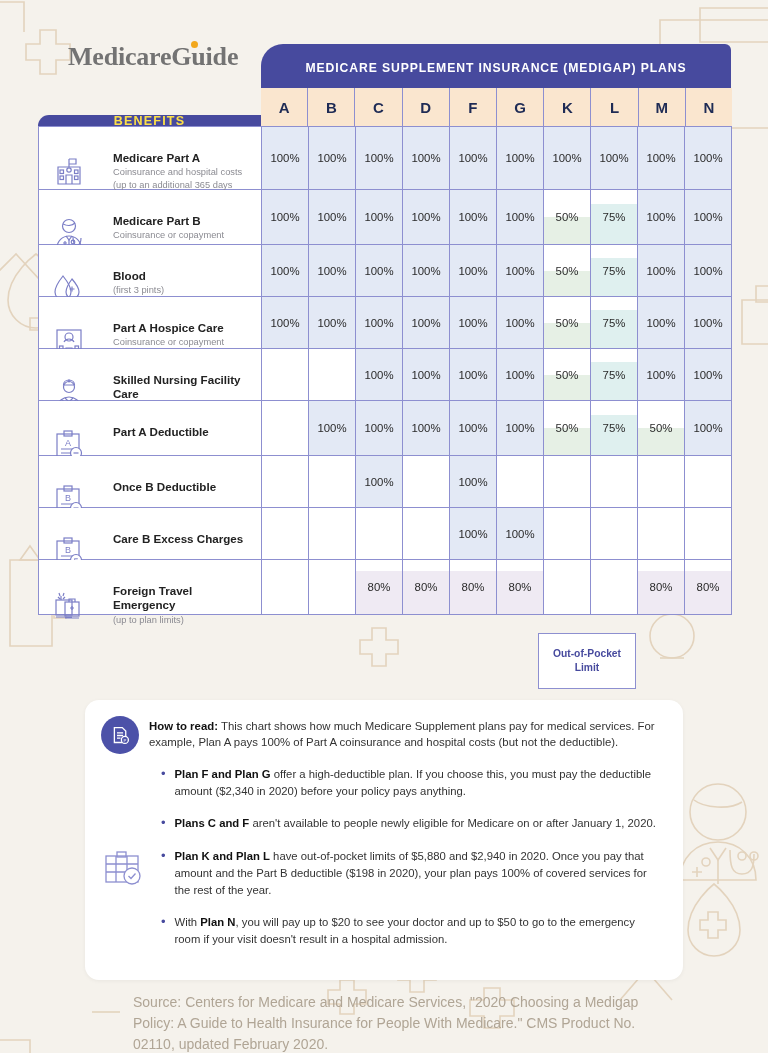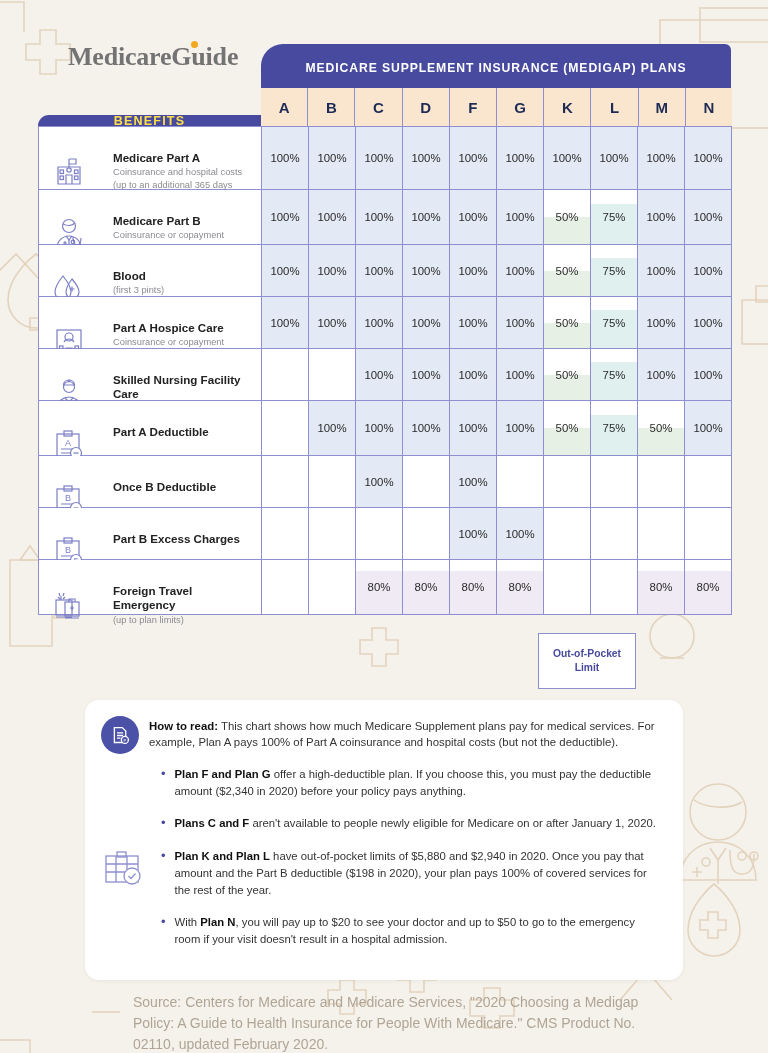--- a/index.html
+++ b/index.html
@@ -567,21 +567,21 @@
             <svg width="34" height="34" viewBox="0 0 34 34" fill="none" stroke="#7b7ec6" stroke-width="1.2">
               <rect x="5" y="6" width="22" height="24"></rect>
               <rect x="12" y="3" width="8" height="5"></rect>
               <text x="13" y="18" font-size="9" fill="#7b7ec6" stroke="none" font-family="sans-serif">B</text>
               <path d="M9 21h13M9 25h9"></path>
               <circle cx="24" cy="25" r="5.5" fill="#fff"></circle>
               <text x="24" y="28" font-size="8" fill="#7b7ec6" stroke="none" text-anchor="middle" font-family="sans-serif">$</text>
             </svg>
           </div>
           <div class="btext">
-            <div class="bt-title">Part B Excess Charges</div>
+            <div class="bt-title">Care B Excess Charges</div>
           </div>
         </div>
         <div class="cells">
           <div class="cell"></div>
           <div class="cell"></div>
           <div class="cell"></div>
           <div class="cell"></div>
           <div class="cell">
             <div class="fill" style="background: rgb(227, 233, 245); height: 100%;"></div>
             <span class="val">100%</span>

